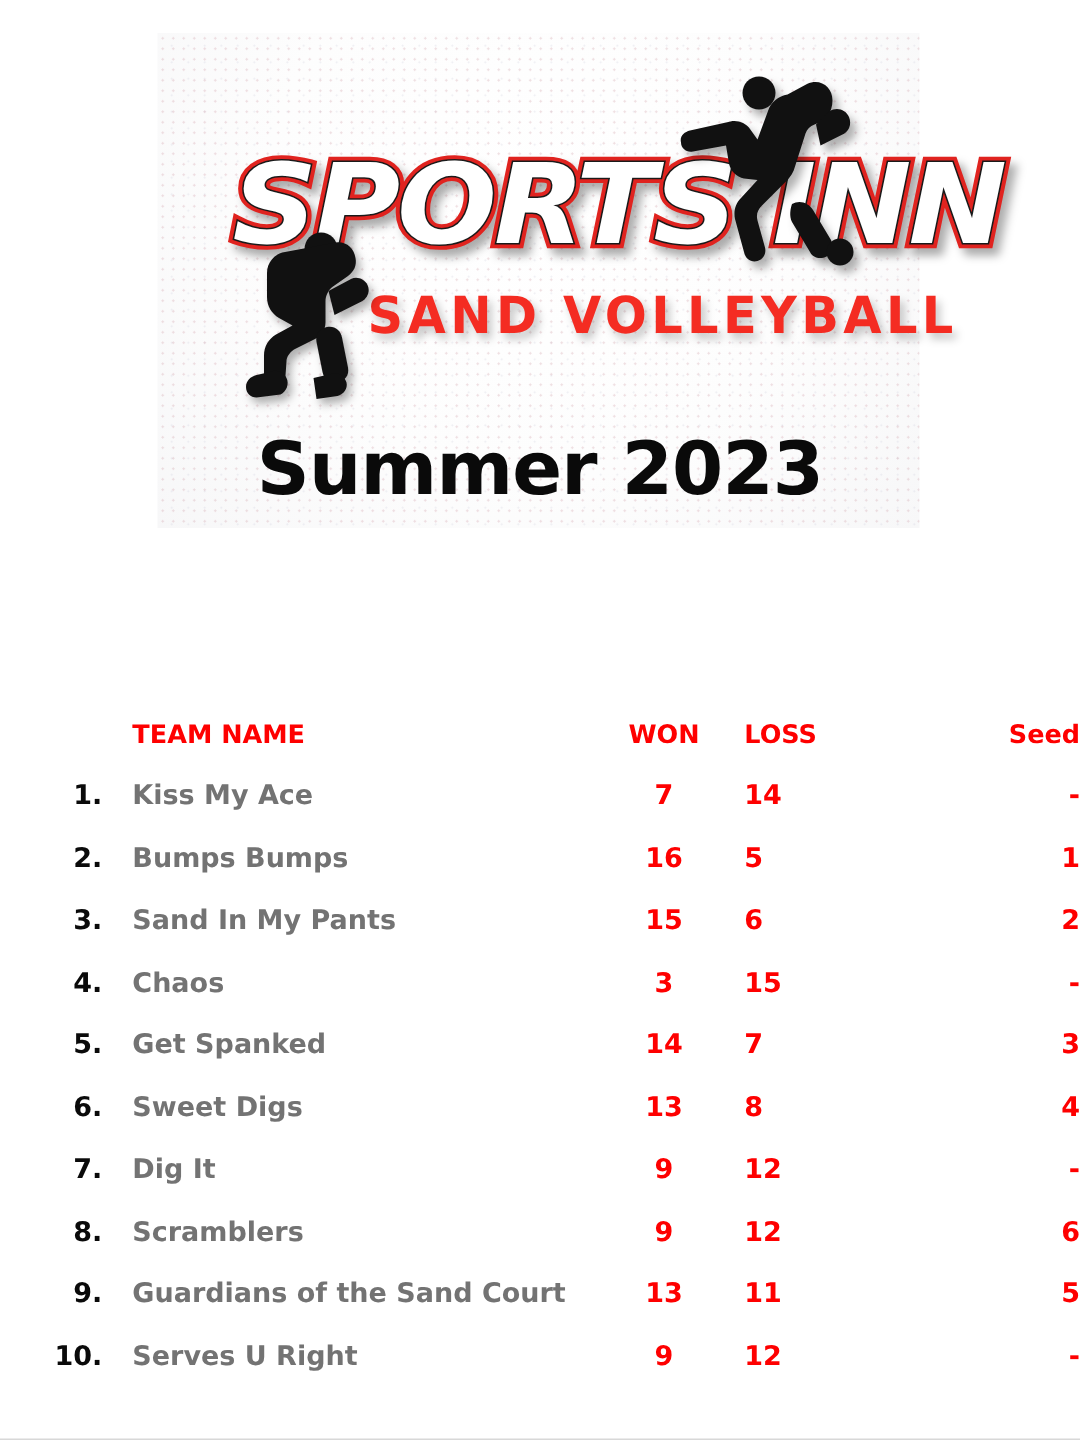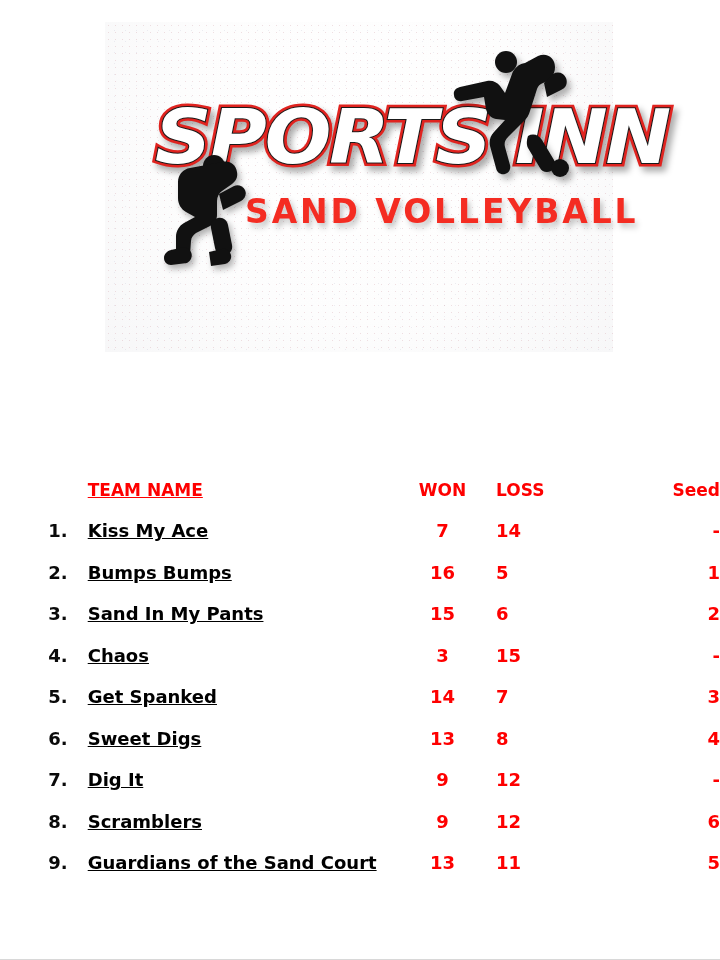--- a/index.html
+++ b/index.html
@@ -138,28 +138,28 @@
     font-weight: bold;
     vertical-align: middle;
     height: 41.5px;
   }
   #standings thead th {
     font-size: 17px;
     color: #fe0000;
     height: 40px;
   }
   .col-rank  { width: 70px;  text-align: right; padding-right: 8px !important; }
-  .col-team  { width: 310px; text-align: left;  padding-left: 12px !important; text-decoration: underline; }
+  .col-team  { width: 310px; text-align: left;  padding-left: 12px !important; }
   .col-won   { width: 110px; text-align: center; }
   .col-loss  { width: 108px; text-align: left; }
   .col-seed  { width: 122px; text-align: right; }
 
   #standings tbody td { font-size: 18px; }
   .cell-rank { color: #0a0a0a; }
-  .cell-team { color: #000000; }
+  .cell-team { color: #737373; }
   .cell-num  { color: #fe0000; }
 </style>
 </head>
 <body>
 
 <div id="logo-banner">
 
   <div id="logo-wordmark">
     <span>SPORTS INN</span>
     <span class="inner-line">SPORTS INN</span>
@@ -266,20 +266,21 @@
       M62 97
       c4 -1 8 2 9 6
       c1 4 -2 8 -6 9
       l-14 2
       l-2 -14
       z"></path>
   </svg>
 </div>
 
 <div id="doc-title">
+  <span class="title-line">Summer 2023</span>
 </div>
 
 <table id="standings">
   <thead>
     <tr>
       <th class="col-rank"></th>
       <th class="col-team">TEAM NAME</th>
       <th class="col-won">WON</th>
       <th class="col-loss">LOSS</th>
       <th class="col-seed">Seed</th>
@@ -342,14 +343,21 @@
         <td class="col-loss cell-num">12</td>
         <td class="col-seed cell-num">6</td>
       </tr>
       <tr>
         <td class="col-rank cell-rank">9.</td>
         <td class="col-team cell-team">Guardians of the Sand Court</td>
         <td class="col-won  cell-num">13</td>
         <td class="col-loss cell-num">11</td>
         <td class="col-seed cell-num">5</td>
       </tr>
+      <tr>
+        <td class="col-rank cell-rank">10.</td>
+        <td class="col-team cell-team">Serves U Right</td>
+        <td class="col-won  cell-num">9</td>
+        <td class="col-loss cell-num">12</td>
+        <td class="col-seed cell-num">-</td>
+      </tr>
     </tbody>
 </table>
 
 </body></html>

